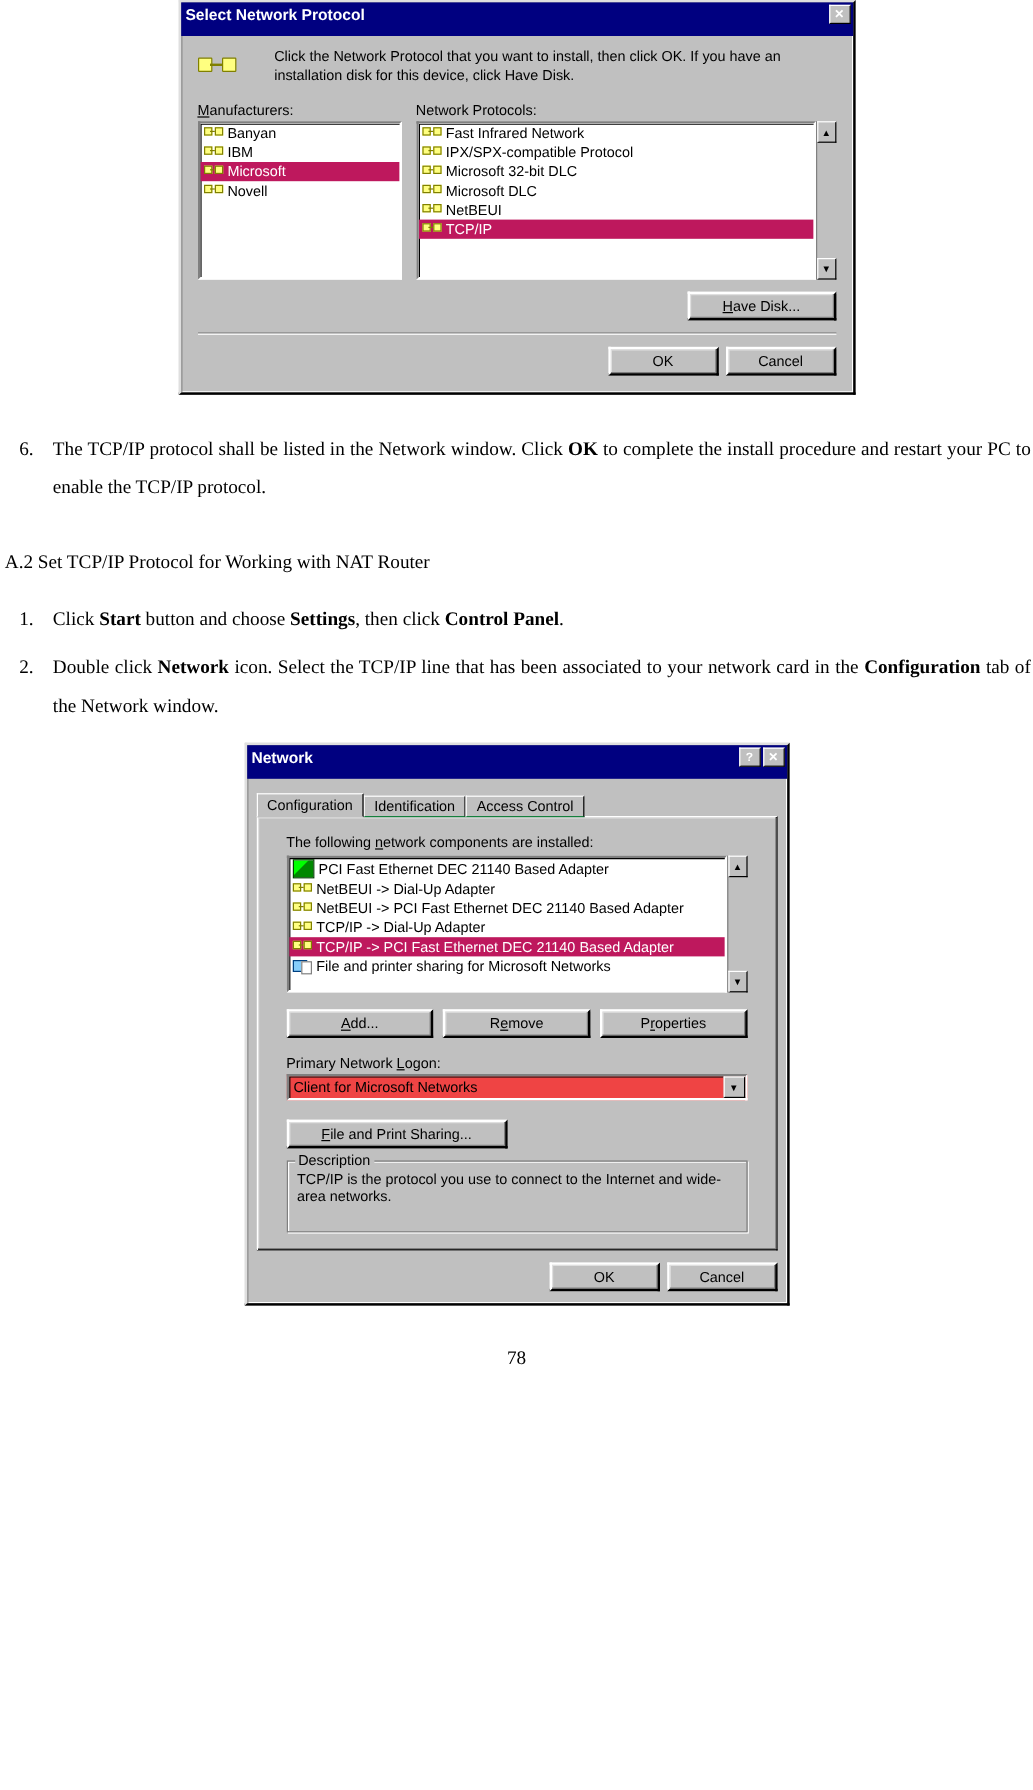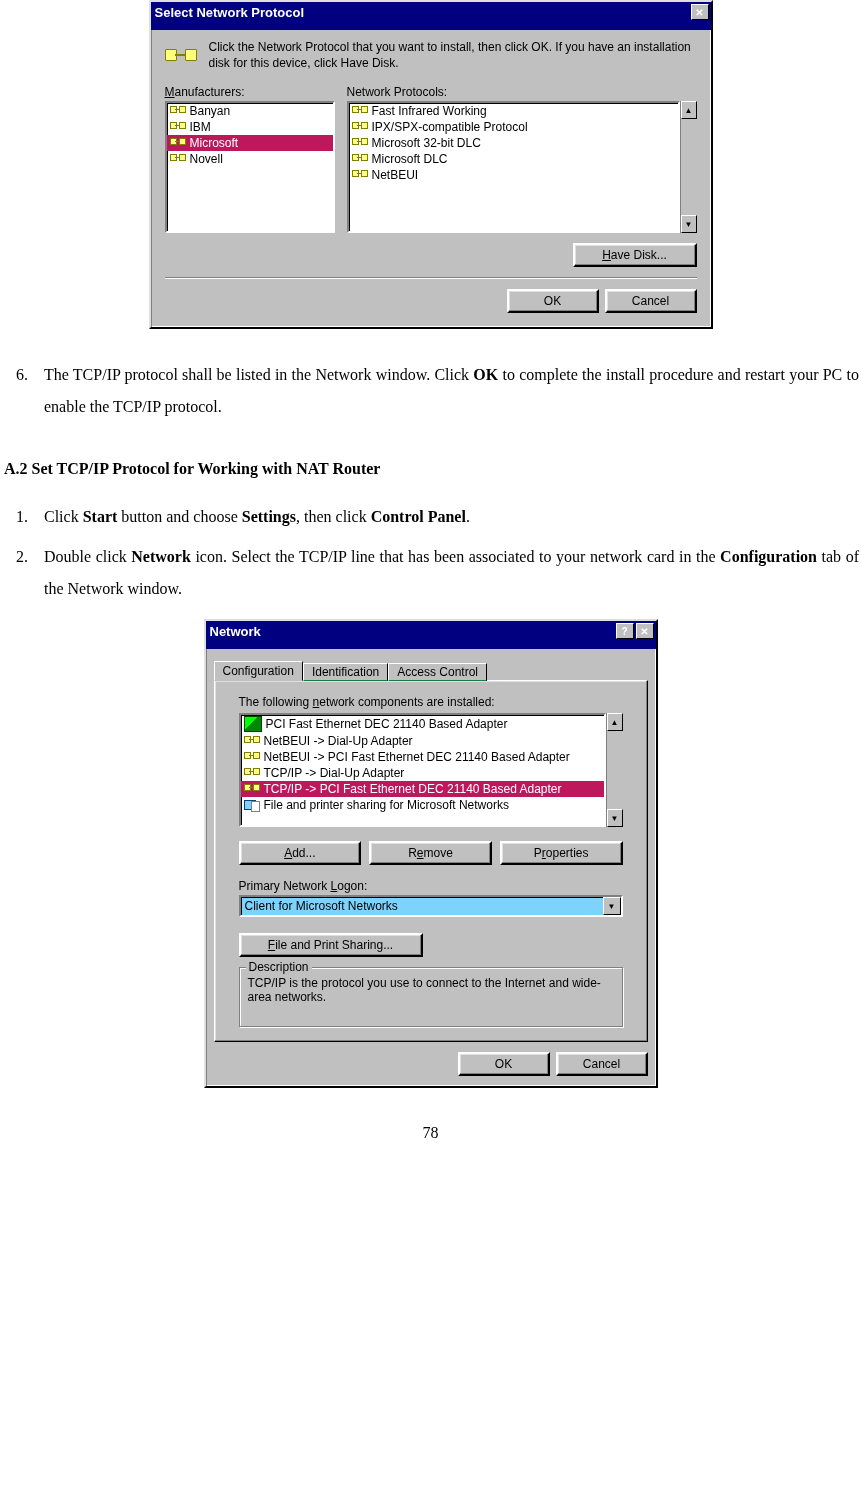--- a/index.html
+++ b/index.html
@@ -2,21 +2,21 @@
 <html><head>
 <meta charset="utf-8">
 <style>
 body{margin:0;font-family:"Times New Roman",serif;background:#fff;color:#000;width:861px}
 .page{padding:0 0 20px 0}
 .sans{font-family:Arial,Helvetica,sans-serif}
 .dlg{background:#c0c0c0;border:2px solid;border-color:#dfdfdf #000 #000 #dfdfdf;box-shadow:1px 1px 0 #808080 inset,-1px -1px 0 #fff inset;margin:0 auto 30px}
 .tbar{background:#000080;color:#fff;display:flex;align-items:center;justify-content:space-between;padding:2px 2px 10px 4px;font-weight:bold;font-size:13px}
 .tbtn{width:16px;height:14px;background:#c0c0c0;border:1px solid;border-color:#fff #000 #000 #fff;display:flex;align-items:center;justify-content:center;font-size:10px;font-weight:bold;margin-left:2px}
 .body1{padding:10px 14px 14px}
-.iconrow{display:flex;gap:12px;align-items:flex-end;margin-bottom:14px}
+.iconrow{display:flex;gap:32px;align-items:center;margin-bottom:14px}
 .neticon{width:32px;height:28px;flex:0 0 auto;position:relative}
 .neticon::before{content:"";position:absolute;top:6px;left:0;width:10px;height:10px;background:#ffff80;border:1px solid #808000;border-radius:1px}
 .neticon::after{content:"";position:absolute;top:6px;right:0;width:10px;height:10px;background:#ffff80;border:1px solid #808000;border-radius:1px}
 .neticon .bar{position:absolute;top:11px;left:10px;right:10px;height:2px;background:#808000}
 .lbl{font-size:12px;margin-bottom:2px}
 .cols{display:flex;gap:12px}
 .listbox{background:#fff;border:2px solid;border-color:#808080 #fff #fff #808080;box-shadow:inset 1px 1px 0 #000;font-size:12px;overflow:hidden}
 .li{display:flex;align-items:center;gap:4px;padding:1px 3px;white-space:nowrap}
 .li.sel{background:#be185d;color:#fff}
 .pico{width:16px;height:14px;flex:0 0 auto;position:relative}
@@ -25,27 +25,27 @@
 .pico .b{position:absolute;top:5px;left:5px;right:5px;height:1px;background:#808000}
 .scroll{width:16px;background:#c0c0c0;border-left:1px solid #808080;display:flex;flex-direction:column;justify-content:space-between}
 .sbtn{height:16px;border:1px solid;border-color:#fff #000 #000 #fff;background:#c0c0c0;display:flex;align-items:center;justify-content:center;font-size:8px}
 .btn{background:#c0c0c0;border:2px solid;border-color:#fff #000 #000 #fff;box-shadow:inset -1px -1px 0 #808080,inset 1px 1px 0 #dfdfdf;font-size:12px;padding:3px 0;text-align:center;cursor:default}
 .hr{border-top:1px solid #808080;border-bottom:1px solid #fff;margin:10px 0}
 .row-right{display:flex;justify-content:flex-end;gap:6px}
 .doctext{font-size:16px;line-height:2;margin:0 2px}
 .num{display:flex;gap:16px;margin:8px 0}
 .num .n{flex:0 0 26px;text-align:right}
 .num .t{flex:1;text-align:justify}
-.hdr{font-weight:bold;font-size:16px;margin:30px 2px 16px}
+.hdr{font-weight:normal;font-size:16px;margin:30px 2px 16px}
 .tabs{display:flex;margin-bottom:-1px;margin-top:4px}
 .tab{border:1px solid;border-color:#fff #000 #808080 #fff;background:#c0c0c0;padding:2px 8px;font-size:12px;border-bottom:none;position:relative;margin-right:0px}
 .tab.inact{margin-top:2px;padding:1px 8px;border-bottom:1px solid #15803d}
 .tab.act{z-index:2;border-bottom:1px solid #c0c0c0}
 .tabpanel{border:1px solid;border-color:#fff #000 #000 #fff;box-shadow:inset -1px -1px 0 #808080,inset 1px 1px 0 #dfdfdf;padding:14px 24px}
-.combo{display:flex;background:#7dd3fc;border:2px solid;border-color:#808080 #fff #fff #808080;box-shadow:inset 1px 1px 0 #000;font-size:12px}
+.combo{display:flex;background:#ef4444;border:2px solid;border-color:#808080 #fff #fff #808080;box-shadow:inset 1px 1px 0 #000;font-size:12px}
 .combo .v{flex:1;padding:2px 4px}
 .combo .ar{width:16px;border-left:1px solid #808080;background:#c0c0c0;border:1px solid;border-color:#fff #000 #000 #fff;display:flex;align-items:center;justify-content:center;font-size:8px}
 .grp{border:1px solid #808080;box-shadow:1px 1px 0 #fff,inset 1px 1px 0 #fff;padding:8px;margin-top:10px;position:relative;font-size:12px}
 .grp .leg{position:absolute;top:-8px;left:6px;background:#c0c0c0;padding:0 3px}
 .aico{width:16px;height:14px;flex:0 0 auto;background:linear-gradient(135deg,#0f0 40%,#080 41%);border:1px solid #040}
 .fico{width:16px;height:14px;flex:0 0 auto;position:relative}
 .fico::before{content:"";position:absolute;left:0;top:2px;width:10px;height:8px;background:#87cefa;border:1px solid #004080}
 .fico::after{content:"";position:absolute;right:0;bottom:0;width:7px;height:9px;background:#fff;border:1px solid #808080}
 .footer{text-align:center;font-size:16px;margin-top:36px}
 .u{text-decoration:underline}
@@ -100,21 +100,21 @@
             </div>
       </div>
       <div style="flex:1">
         <div class="lbl">Network Protocols:</div>
         <div style="display:flex">
           <div class="listbox" style="height:128px;flex:1" id="proto-list">
                 <div class="li">
                   <span class="pico">
                     <span class="b"></span>
                   </span>
-                  <span>Fast Infrared Working</span>
+                  <span>Fast Infrared Network</span>
                 </div>
                 <div class="li">
                   <span class="pico">
                     <span class="b"></span>
                   </span>
                   <span>IPX/SPX-compatible Protocol</span>
                 </div>
                 <div class="li">
                   <span class="pico">
                     <span class="b"></span>
@@ -125,20 +125,26 @@
                   <span class="pico">
                     <span class="b"></span>
                   </span>
                   <span>Microsoft DLC</span>
                 </div>
                 <div class="li">
                   <span class="pico">
                     <span class="b"></span>
                   </span>
                   <span>NetBEUI</span>
+                </div>
+                <div class="li sel">
+                  <span class="pico">
+                    <span class="b"></span>
+                  </span>
+                  <span>TCP/IP</span>
                 </div>
               </div>
           <div class="scroll">
             <div class="sbtn">▲</div>
             <div class="sbtn">▼</div>
           </div>
         </div>
       </div>
     </div>
     <div class="row-right" style="margin-top:10px">

